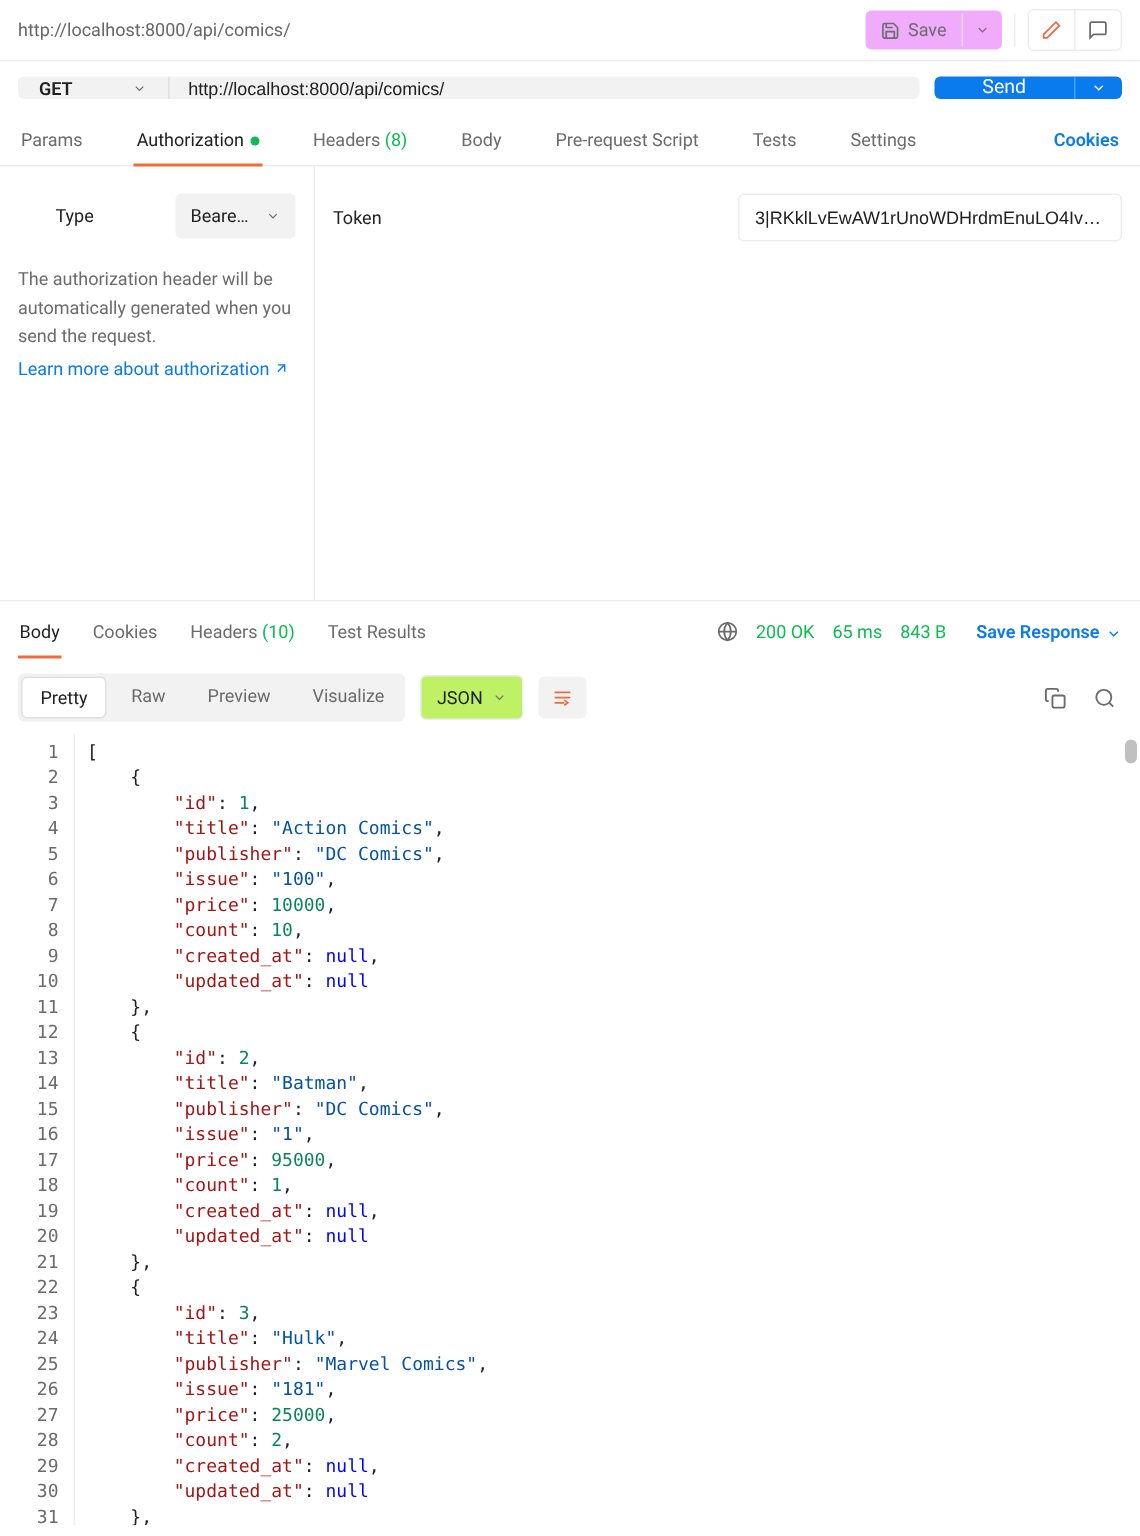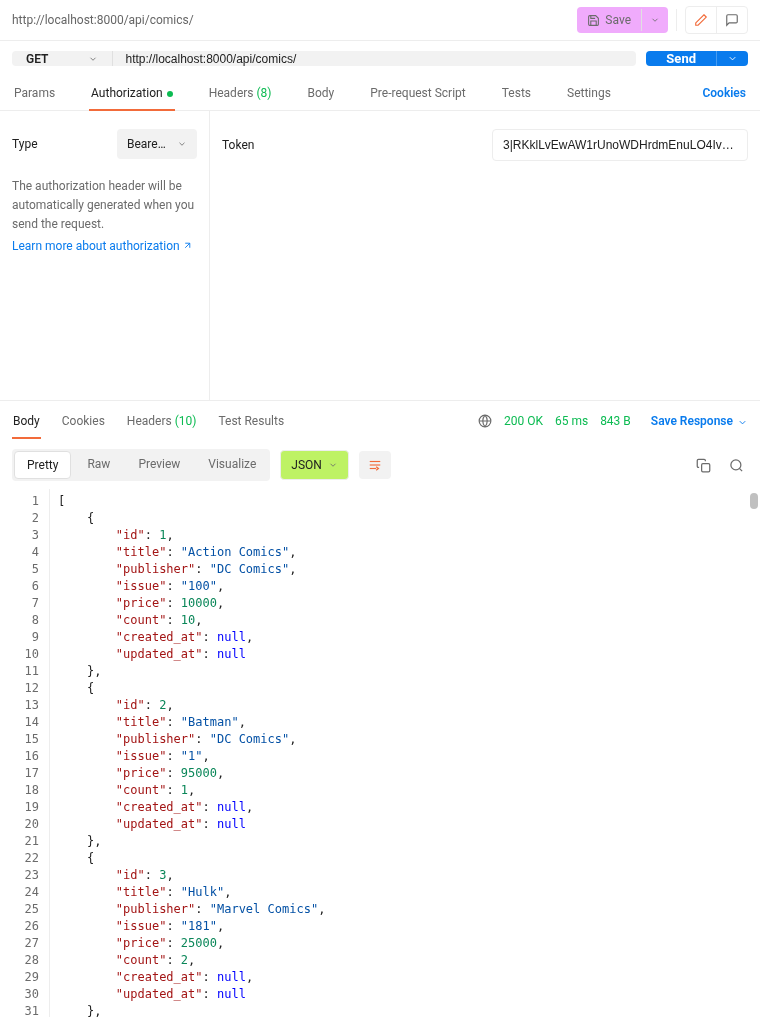--- a/index.html
+++ b/index.html
@@ -104,22 +104,22 @@
     background:#097bed;
     color:#fff;
     border-radius:4px;
     overflow:hidden;
     align-items:stretch;
   }
   .send-btn {
     display:flex;
     align-items:center;
     justify-content:center;
-    padding:0 20px;
-    font-weight:700;
+    padding:0 32px;
+    font-weight:400;
     font-size:13px;
     cursor:pointer;
   }
   .send-chevron {
     display:flex;
     align-items:center;
     padding:0 10px;
     border-left:1px solid rgba(255,255,255,0.25);
     cursor:pointer;
   }
@@ -173,20 +173,21 @@
   .auth-left {
     width:210px;
     border-right:1px solid #ededed;
     padding:18px 12px 12px 12px;
   }
   .auth-left-row {
     display:flex;
     align-items:center;
     gap:8px;
     margin-bottom:18px;
+    margin-left:25px;
   }
   .type-label {
     font-size:12px;
     color:#212121;
     flex:1;
   }
   .type-dd {
     background:#f2f2f2;
     border-radius:4px;
     padding:8px 10px;

